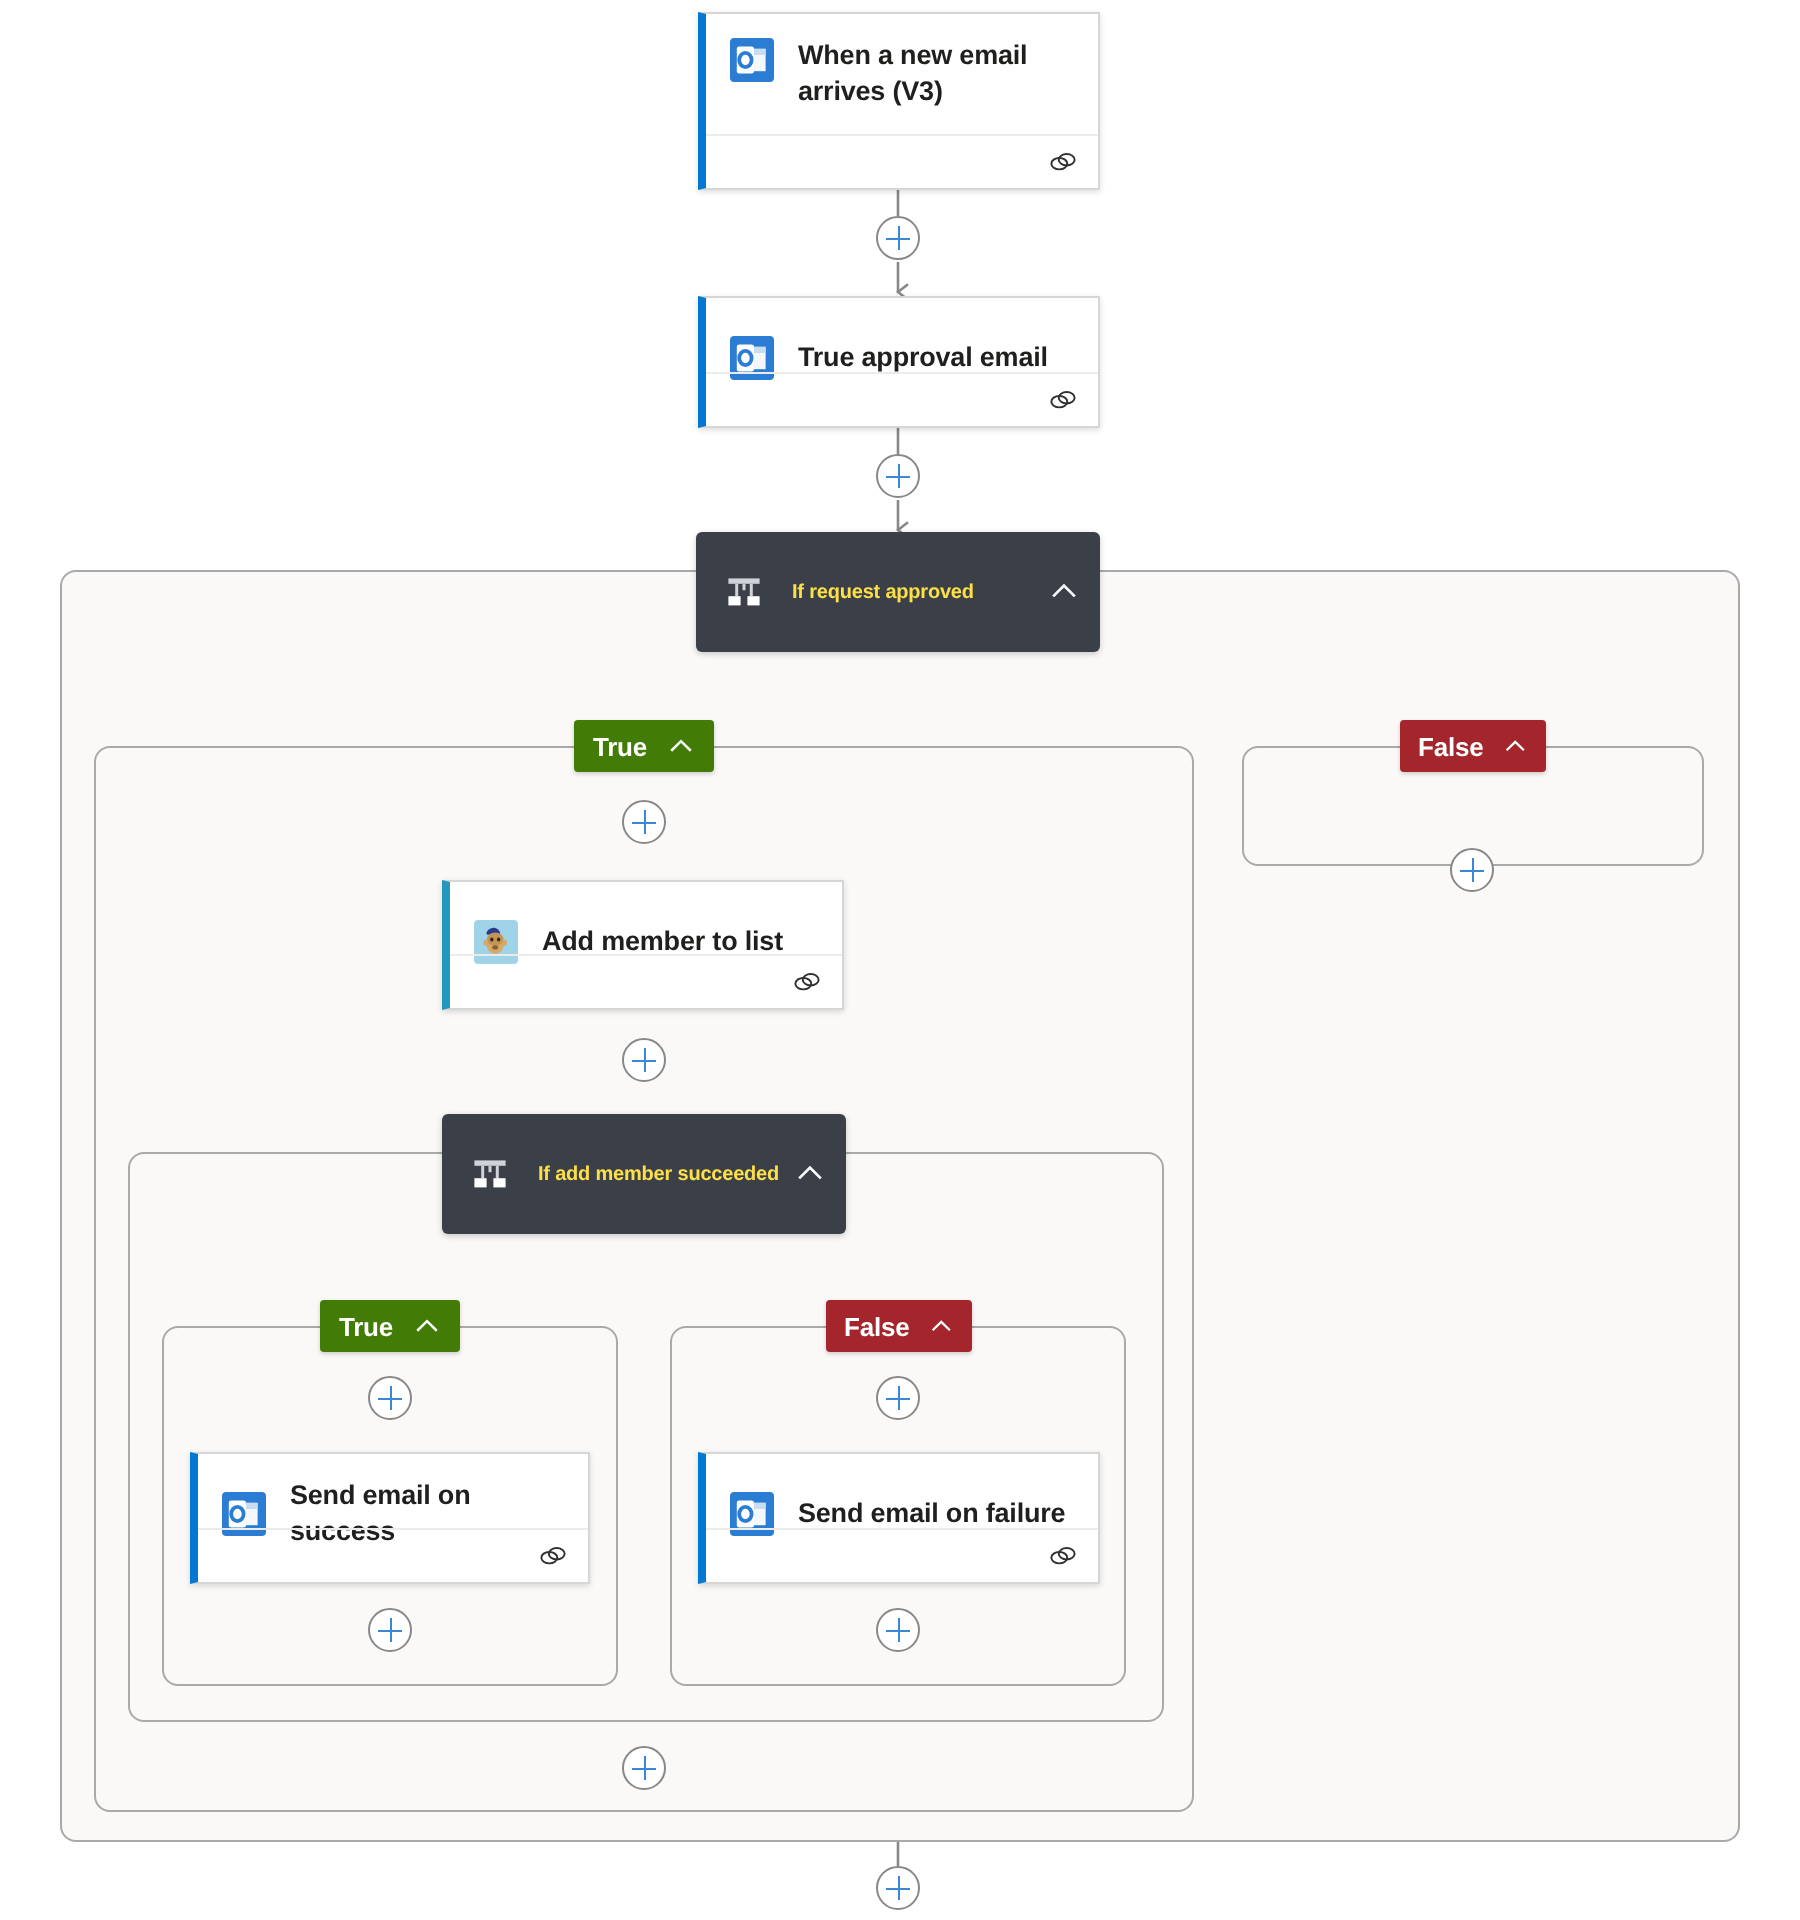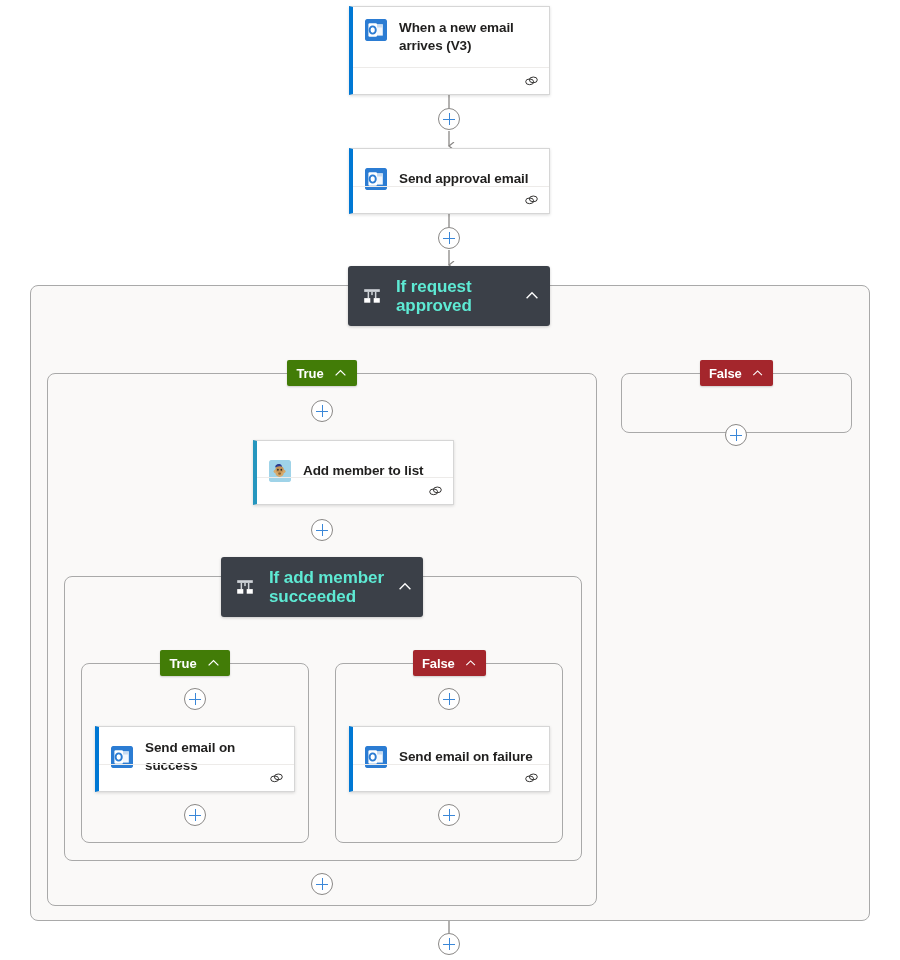--- a/index.html
+++ b/index.html
@@ -26,21 +26,21 @@
   
   .card{
     position:absolute;
     background:#ffffff;
     border:1px solid #d6d6d6;
     border-left:4px solid #0078d4;
     box-shadow:0 1px 3px rgba(0,0,0,.14);
     box-sizing:border-box;
     overflow:hidden;
   }
-  .card.teal{border-left-color:#2596be;margin-left:32px;}
+  .card.teal{border-left-color:#2596be;}
   .card-head{
     display:flex;align-items:center;
     padding:10px 10px 10px 12px;
     min-height:40px;
   }
   .card-title{
     font-size:13.5px;
     font-weight:600;
     color:#201f1e;
     line-height:18px;
@@ -70,22 +70,22 @@
     background:#3b4048;
     border-radius:3px;
     box-sizing:border-box;
     display:flex;align-items:center;
     padding:0 10px 0 14px;
     box-shadow:0 1px 3px rgba(0,0,0,.2);
   }
   .cond-icon{width:20px;height:20px;flex:0 0 20px;}
   .cond-title{
     flex:1 1 auto;
-    color:#5eead4;
-    font-size:17px;
+    color:#fde047;
+    font-size:10px;
     font-weight:700;
     line-height:19px;
     margin-left:14px;
     letter-spacing:-.1px;
   }
   .cond-chev{width:16px;height:16px;flex:0 0 16px;margin-left:6px;}
 
   
   .badge{
     position:absolute;
@@ -201,21 +201,21 @@
 
   <div class="card" style="left:349px;top:148px;width:201px;height:66px;">
     <div class="card-head">
       <svg class="appicon" viewBox="0 0 22 22">
         <rect width="22" height="22" rx="1.5" fill="#2b7cd3"></rect>
         <rect x="10.2" y="5.4" width="7.6" height="11.2" fill="#ffffff" opacity=".95"></rect>
         <rect x="10.2" y="5.4" width="7.6" height="3.1" fill="#c8dcf2"></rect>
         <rect x="3.4" y="4.2" width="8.6" height="13.6" rx="1.2" fill="#ffffff"></rect>
         <ellipse cx="7.7" cy="11" rx="3.1" ry="3.6" fill="none" stroke="#2b7cd3" stroke-width="1.9"></ellipse>
       </svg>
-      <span class="card-title">Send approval email</span>
+      <span class="card-title">True approval email</span>
     </div>
     <div class="card-foot" style="position:absolute;left:0;right:0;bottom:0;">
       <svg class="link-icon" viewBox="0 0 16 13">
         <ellipse cx="6" cy="7.4" rx="4.3" ry="3.1" fill="none" stroke="#323130" stroke-width="1.05"></ellipse>
         <ellipse cx="10" cy="5.3" rx="4.3" ry="3.1" fill="none" stroke="#323130" stroke-width="1.05"></ellipse>
       </svg>
     </div>
   </div>
 
   <div class="plus" style="left:438px;top:227px;"></div>

